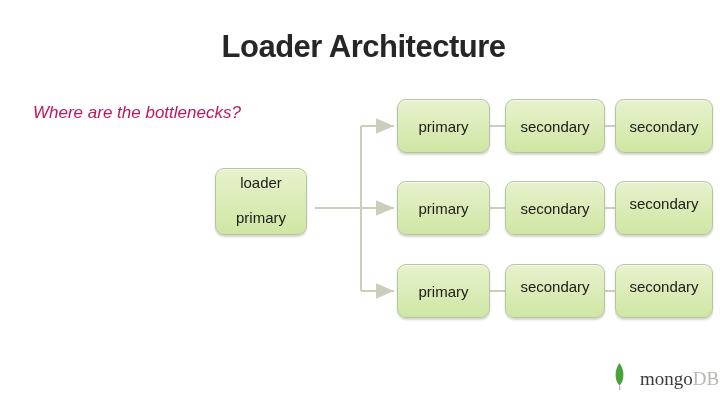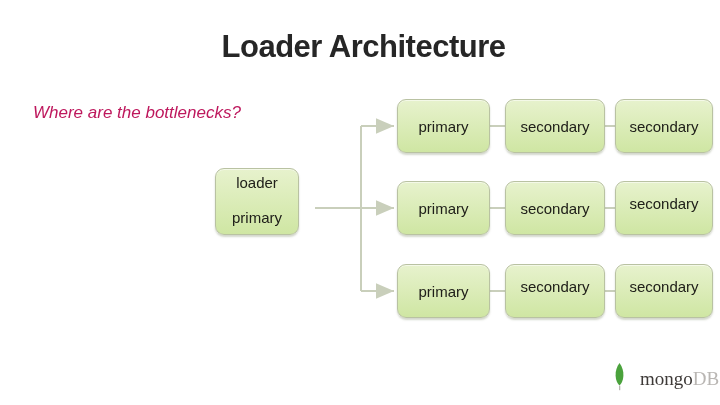--- a/index.html
+++ b/index.html
@@ -37,21 +37,21 @@
   }
   .c1{left:397px;width:93px}
   .c2{left:505px;width:100px}
   .c3{left:615px;width:98px}
   .r1{top:99px}
   .r2{top:181px}
   .r3{top:264px}
   .lift span{position:relative;top:-5px;}
 
   .loader-box{
-    left:215px;top:168px;width:84px;height:67px;
+    left:215px;top:168px;width:92px;height:67px;
     flex-direction:column;justify-content:space-between;
     padding:5px 0 8px;
   }
 
   .logo{
     position:absolute;left:614px;top:363px;
     display:flex;align-items:flex-end;gap:3px;
   }
   .logo .leaf{display:block;}
   .logo .wordmark{

